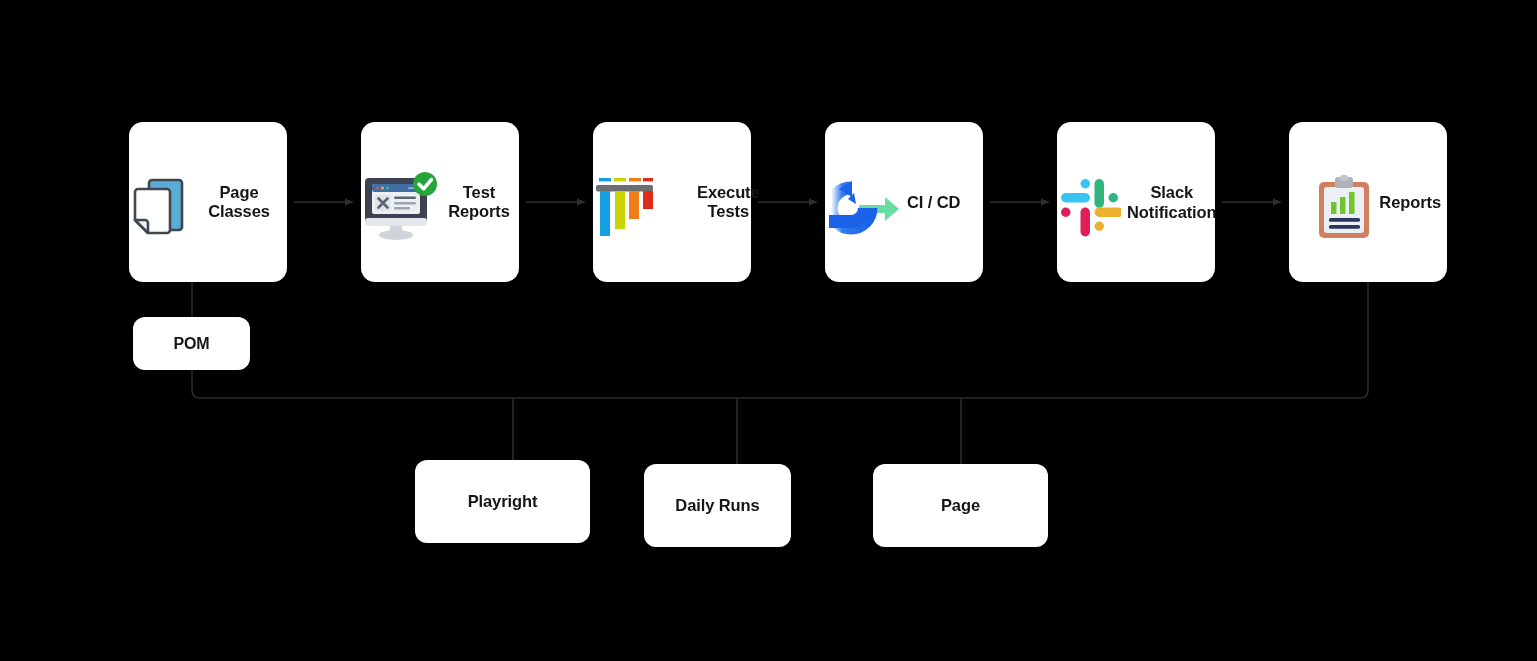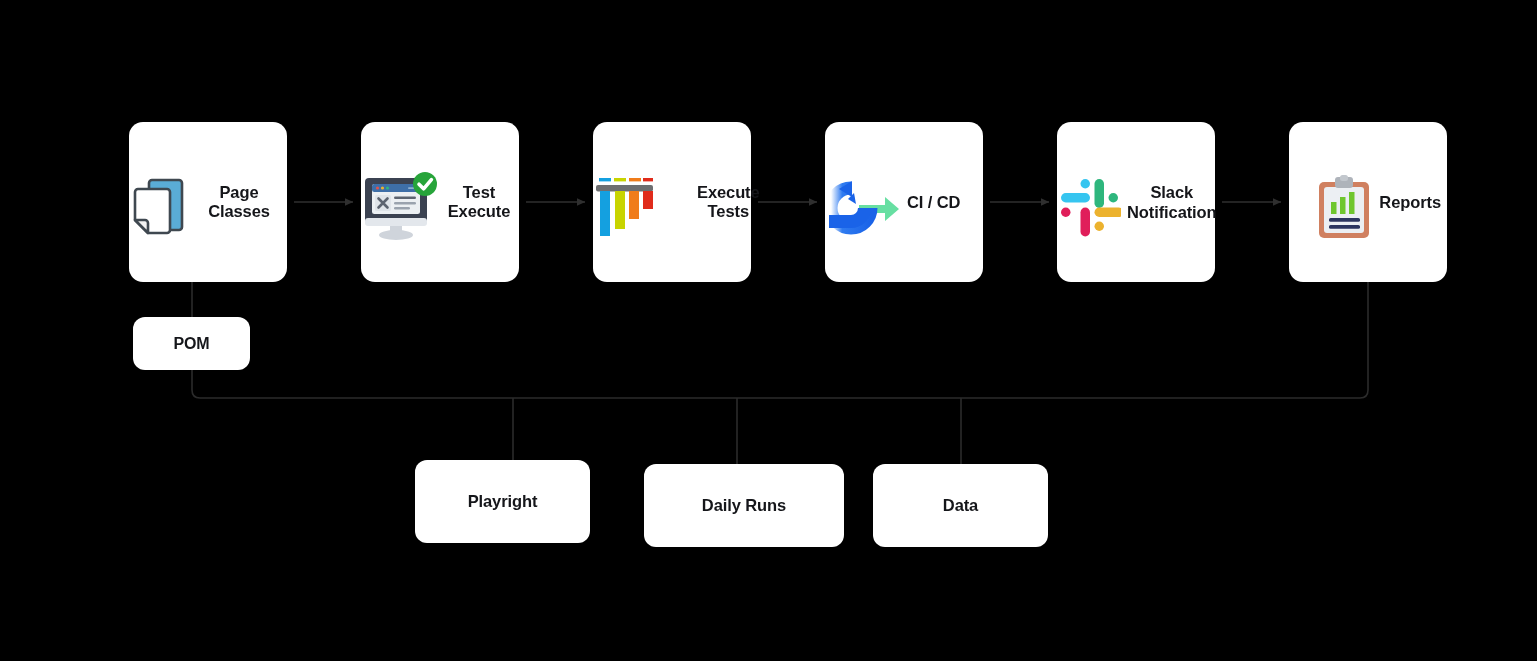--- a/index.html
+++ b/index.html
@@ -142,21 +142,21 @@
         <rect x="14" y="23" width="16" height="16" rx="1.5" fill="#dfe4e9"></rect>
         <path d="M17.5,26.5 L26.5,35.5 M26.5,26.5 L17.5,35.5" stroke="#5c6470" stroke-width="2.6" stroke-linecap="round"></path>
         <rect x="33" y="24.5" width="22" height="2.6" rx="1.3" fill="#5c6470"></rect>
         <rect x="33" y="30" width="22" height="2.6" rx="1.3" fill="#9aa3ae"></rect>
         <rect x="33" y="35" width="16" height="2.6" rx="1.3" fill="#9aa3ae"></rect>
 
         <circle cx="64" cy="12" r="12" fill="#27a43a"></circle>
         <path d="M58,12.2 L62.6,16.8 L70.4,7.6" stroke="#ffffff" stroke-width="3.6" fill="none" stroke-linecap="round" stroke-linejoin="round"></path>
       </svg>
     </div>
-    <div class="node-label">Test Execute</div>
+    <div class="node-label">Test Reports</div>
   </div>
 
   <div class="node" style="left:593px; top:122px; width:158px; height:160px;gap:36px;">
     <div class="icon-wrap">
       <svg class="ico" width="62" height="66" viewBox="0 0 62 66" xmlns="http://www.w3.org/2000/svg">
 
         <rect x="6" y="3" width="12" height="3.4" fill="#14a0e0"></rect>
         <rect x="21" y="3" width="12" height="3.4" fill="#c8d400"></rect>
         <rect x="36" y="3" width="12" height="3.4" fill="#f07c1a"></rect>
         <rect x="50" y="3" width="10" height="3.4" fill="#e02b1b"></rect>
@@ -238,21 +238,21 @@
   </div>
 
   <div class="plainbox pom" style="left:133px; top:317px; width:117px; height:53px;">
     <div class="node-label">POM</div>
   </div>
 
   <div class="plainbox" style="left:415px; top:460px; width:175px; height:83px;">
     <div class="node-label">Playright</div>
   </div>
 
-  <div class="plainbox" style="left:644px; top:464px; width:200px; height:83px;">
+  <div class="plainbox" style="left:644px; top:464px; width:147px; height:83px;">
     <div class="node-label">Daily Runs</div>
   </div>
 
   <div class="plainbox" style="left:873px; top:464px; width:175px; height:83px;">
-    <div class="node-label">Data</div>
+    <div class="node-label">Page</div>
   </div>
 
 </div>
 
 </body></html>

